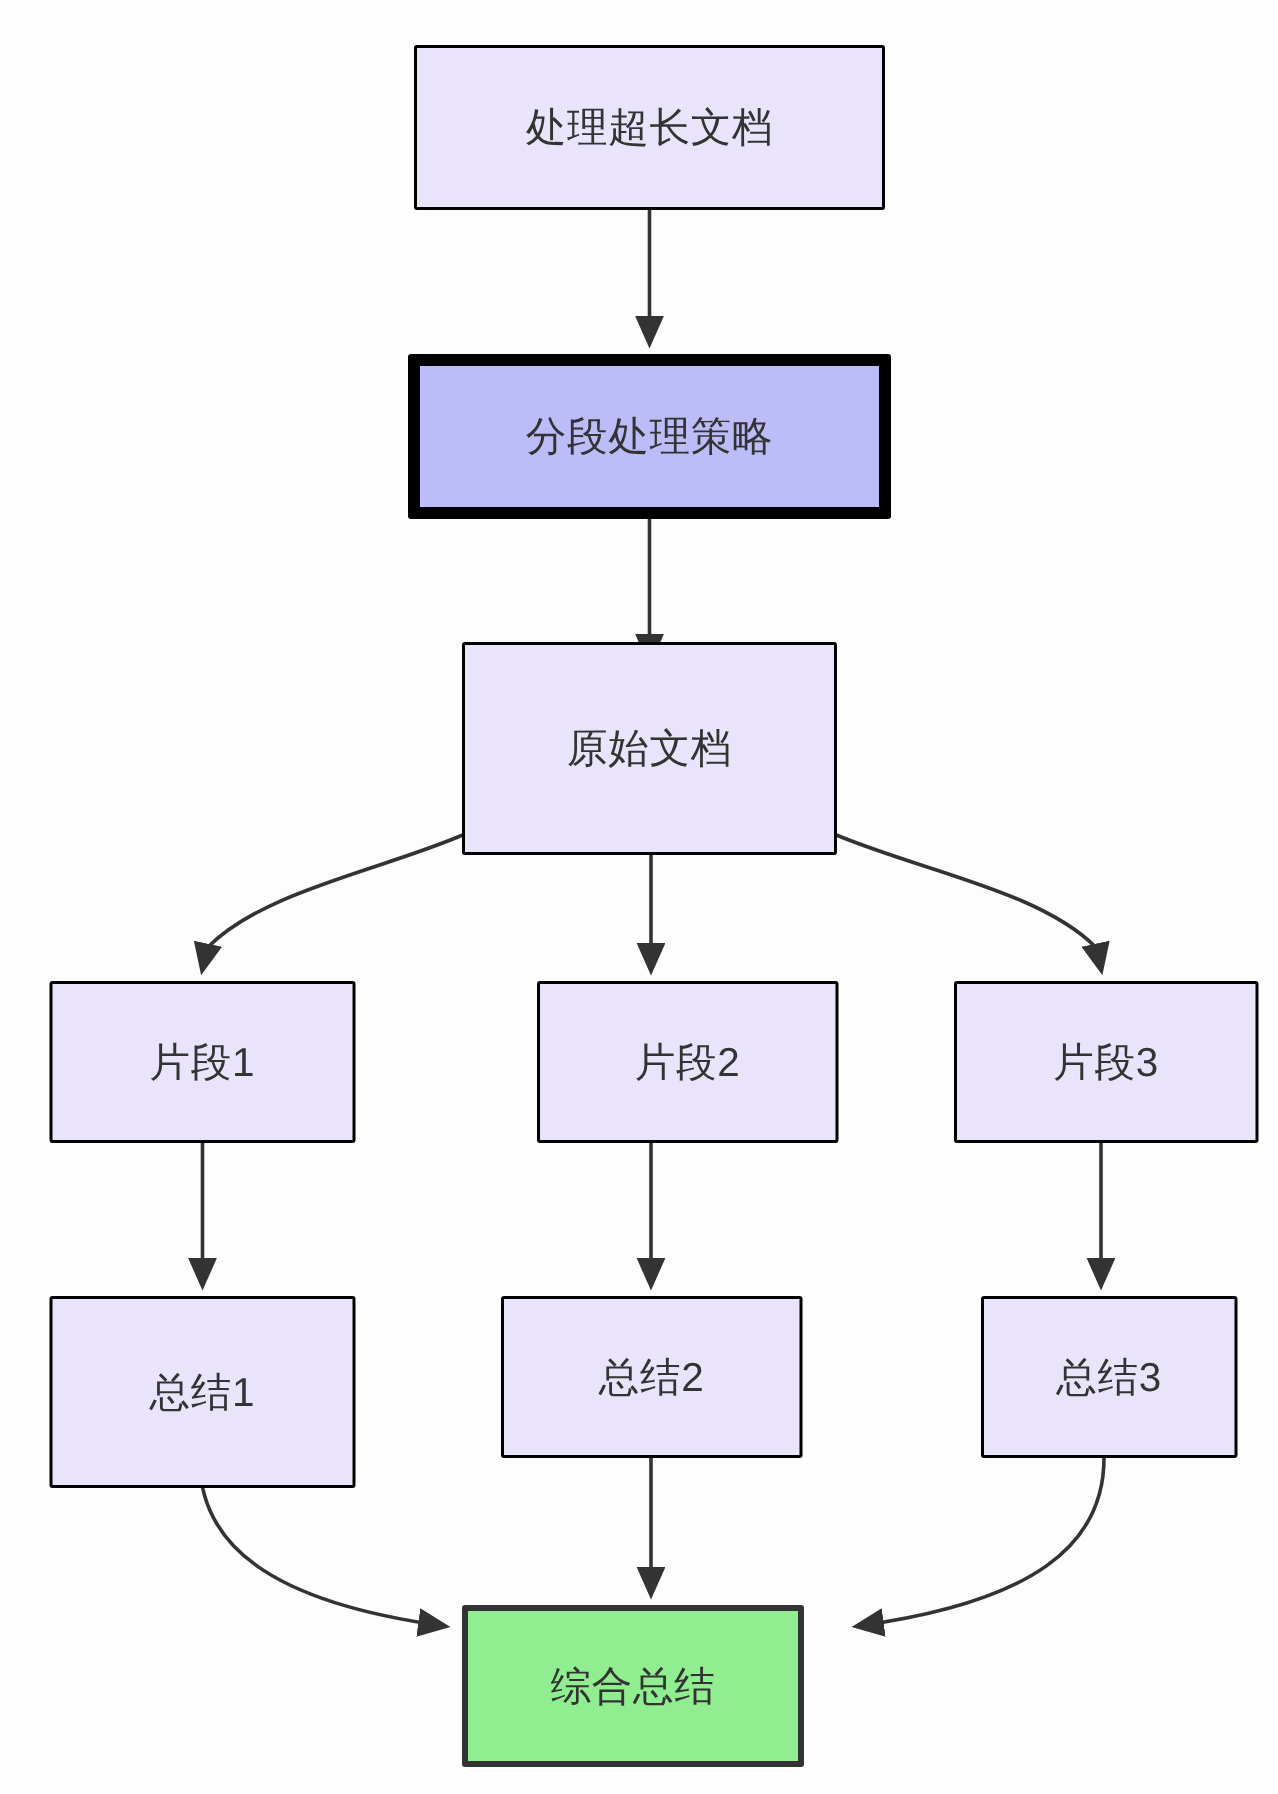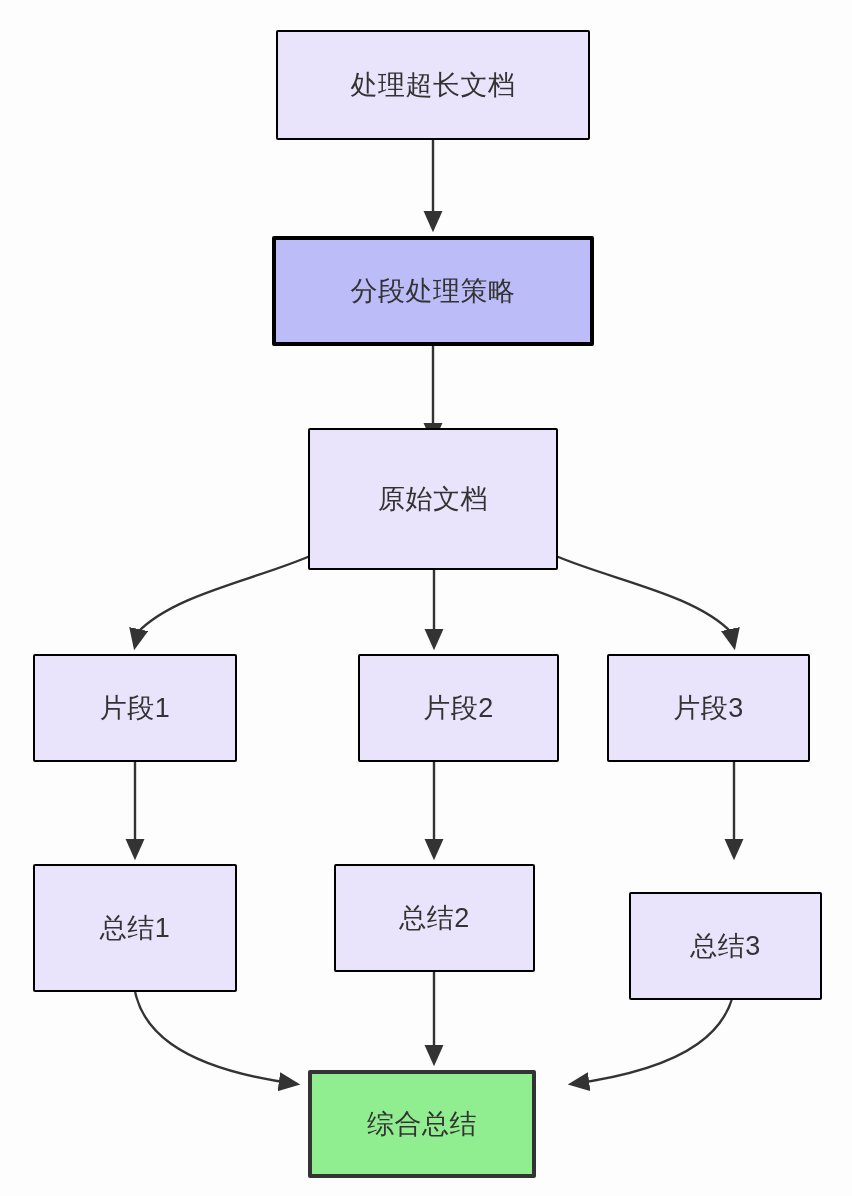--- a/index.html
+++ b/index.html
@@ -41,21 +41,21 @@
     border-radius: 2px;
     font-size: 27px;
     letter-spacing: 0.5px;
   }
   .node.plain {
     background: #e9e4fb;
     border: 2px solid #000000;
   }
   .node.highlight-strategy {
     background: #bcbcf8;
-    border: 4px solid #000000;
+    border: 8px solid #000000;
   }
   .node.highlight-final {
     background: #90ee90;
     border: 4px solid #333333;
   }
   .node-label {
     display: block;
     white-space: nowrap;
   }
 </style>
@@ -107,33 +107,33 @@
   </div>
 
   <div class="node plain" style="left:33px; top:654px; width:204px; height:108px;">
     <span class="node-label">片段1</span>
   </div>
 
   <div class="node plain" style="left:334px; top:654px; width:201px; height:108px;margin-left:24px;">
     <span class="node-label">片段2</span>
   </div>
 
-  <div class="node plain" style="left:607px; top:654px; width:203px; height:108px;">
+  <div class="node plain" style="left:636px; top:654px; width:203px; height:108px;">
     <span class="node-label">片段3</span>
   </div>
 
   <div class="node plain" style="left:33px; top:864px; width:204px; height:128px;justify-content:center;">
     <span class="node-label">总结1</span>
   </div>
 
   <div class="node plain" style="left:334px; top:864px; width:201px; height:108px;">
     <span class="node-label">总结2</span>
   </div>
 
-  <div class="node plain" style="left:629px; top:864px; width:193px; height:108px;margin-top:28px;">
+  <div class="node plain" style="left:654px; top:864px; width:171px; height:108px;">
     <span class="node-label">总结3</span>
   </div>
 
   <div class="node highlight-final" style="left:308px; top:1070px; width:228px; height:108px;">
     <span class="node-label">综合总结</span>
   </div>
 
 </div>
 
 </body></html>

